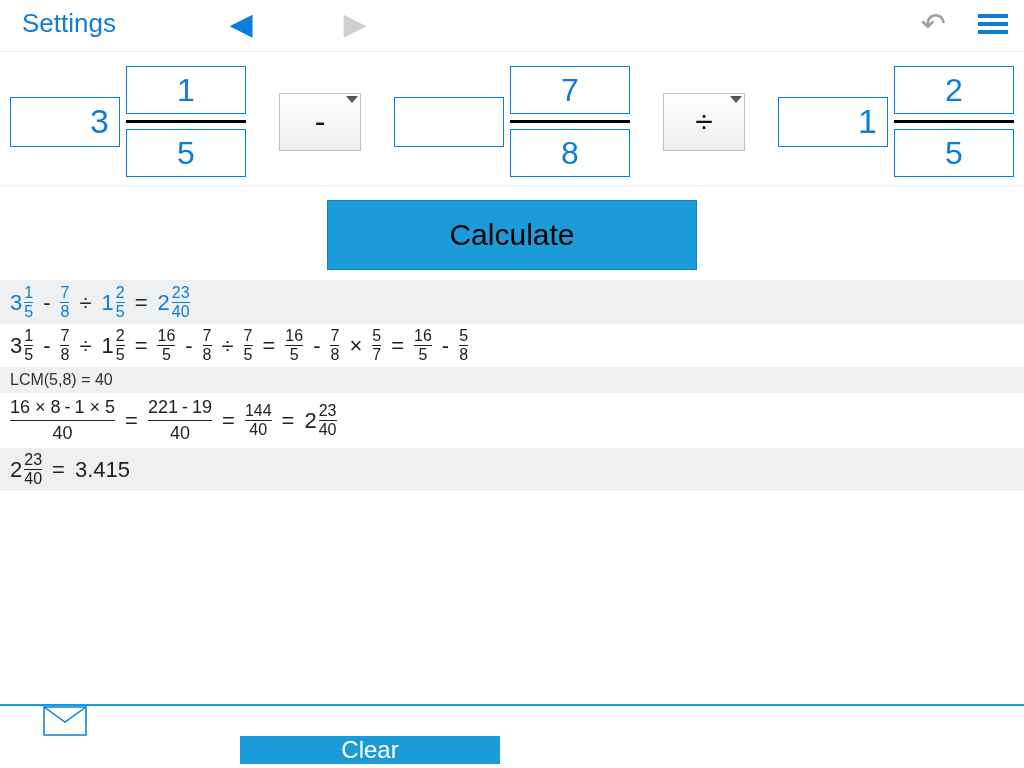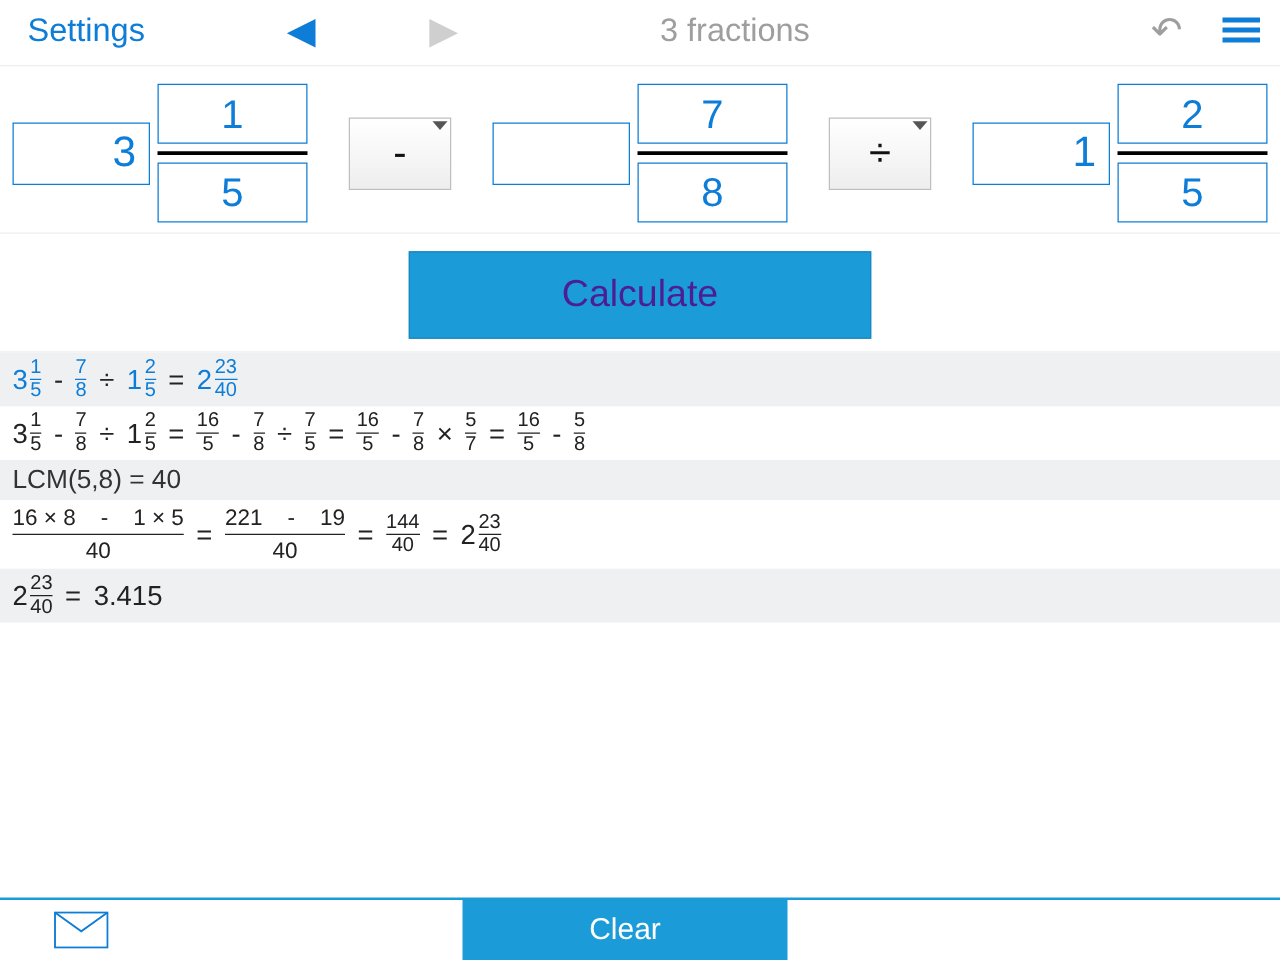--- a/index.html
+++ b/index.html
@@ -59,46 +59,46 @@
   }
   .op-select::after {
     content:""; position:absolute; top:2px; right:2px;
     width:0; height:0; border-left:6px solid transparent; border-right:6px solid transparent;
     border-top:7px solid #555;
   }
 
   
   .calc-row { display:flex; justify-content:center; padding: 14px 0 10px 0; border-bottom:1px solid #eee; }
   .calc-btn {
-    width:370px; height:70px; background:#1b9bd8; color:#4c1d95;
+    width:370px; height:70px; background:#1b9bd8; color:#000000;
     display:flex; align-items:center; justify-content:center;
     font-size:30px; border:1px solid #1886bd; cursor:pointer;
   }
 
   
   .solution { flex:1 1 auto; overflow:auto; }
   .sol-line { display:flex; align-items:center; gap:6px; padding:4px 10px; font-size:22px; color:#222; flex-wrap:wrap; }
   .sol-line.shade { background:#eef0f2; }
   .mini-frac { display:inline-flex; flex-direction:column; align-items:center; line-height:1; }
   .mini-frac .n, .mini-frac .d { font-size:16px; }
   .mini-frac .bar { width:100%; height:1px; background:currentColor; margin:1px 0; }
   .mix { display:inline-flex; align-items:center; gap:2px; }
   .big { font-size:22px; }
   .blue { color:#0d7dd7; }
   .op { padding:0 4px; }
-  .lcm { font-size:21px; color:#333; }
+  .lcm { font-size:16px; color:#333; }
   .longfrac { display:inline-flex; flex-direction:column; align-items:center; }
-  .longfrac .top { display:flex; gap:20px; font-size:18px; }
+  .longfrac .top { display:flex; gap:4px; font-size:18px; }
   .longfrac .barL { width:100%; height:1px; background:#222; margin:2px 0; }
   .longfrac .bot { font-size:18px; }
 
   
   .bottombar {
-    height:50px; border-top:2px solid #1b9bd8;
-    display:flex; align-items:stretch;
+    height:64px; border-top:2px solid #1b9bd8;
+    display:flex; align-items:stretch;flex-direction:column;
   }
   .mail-btn {
     width:130px; display:flex; align-items:center; justify-content:center; cursor:pointer;
   }
   .mail-btn svg { stroke:#0d7dd7; }
   .clear-btn {
     margin-left:240px;
     width:260px; background:#1b9bd8; color:#fff;
     display:flex; align-items:center; justify-content:center;
     font-size:24px; cursor:pointer;
@@ -108,21 +108,20 @@
 <body>
 
 <div class="topbar">
   <span class="settings">Settings</span>
   <span class="spacer1"></span>
   <span class="arrow-btn active">◀</span>
   <span class="gap-arrows"></span>
   <span class="arrow-btn inactive">▶</span>
   <span style="flex:0 0 70px"></span>
   <span style="flex:0 0 60px"></span>
-  <span class="mode-tab inactive">3 fractions</span>
   <span class="flexgrow"></span>
   <span class="undo-btn">↶</span>
   <span class="menu-btn">
       <span></span>
       <span></span>
       <span></span>
     </span>
 </div>
 
 <div class="input-row">

